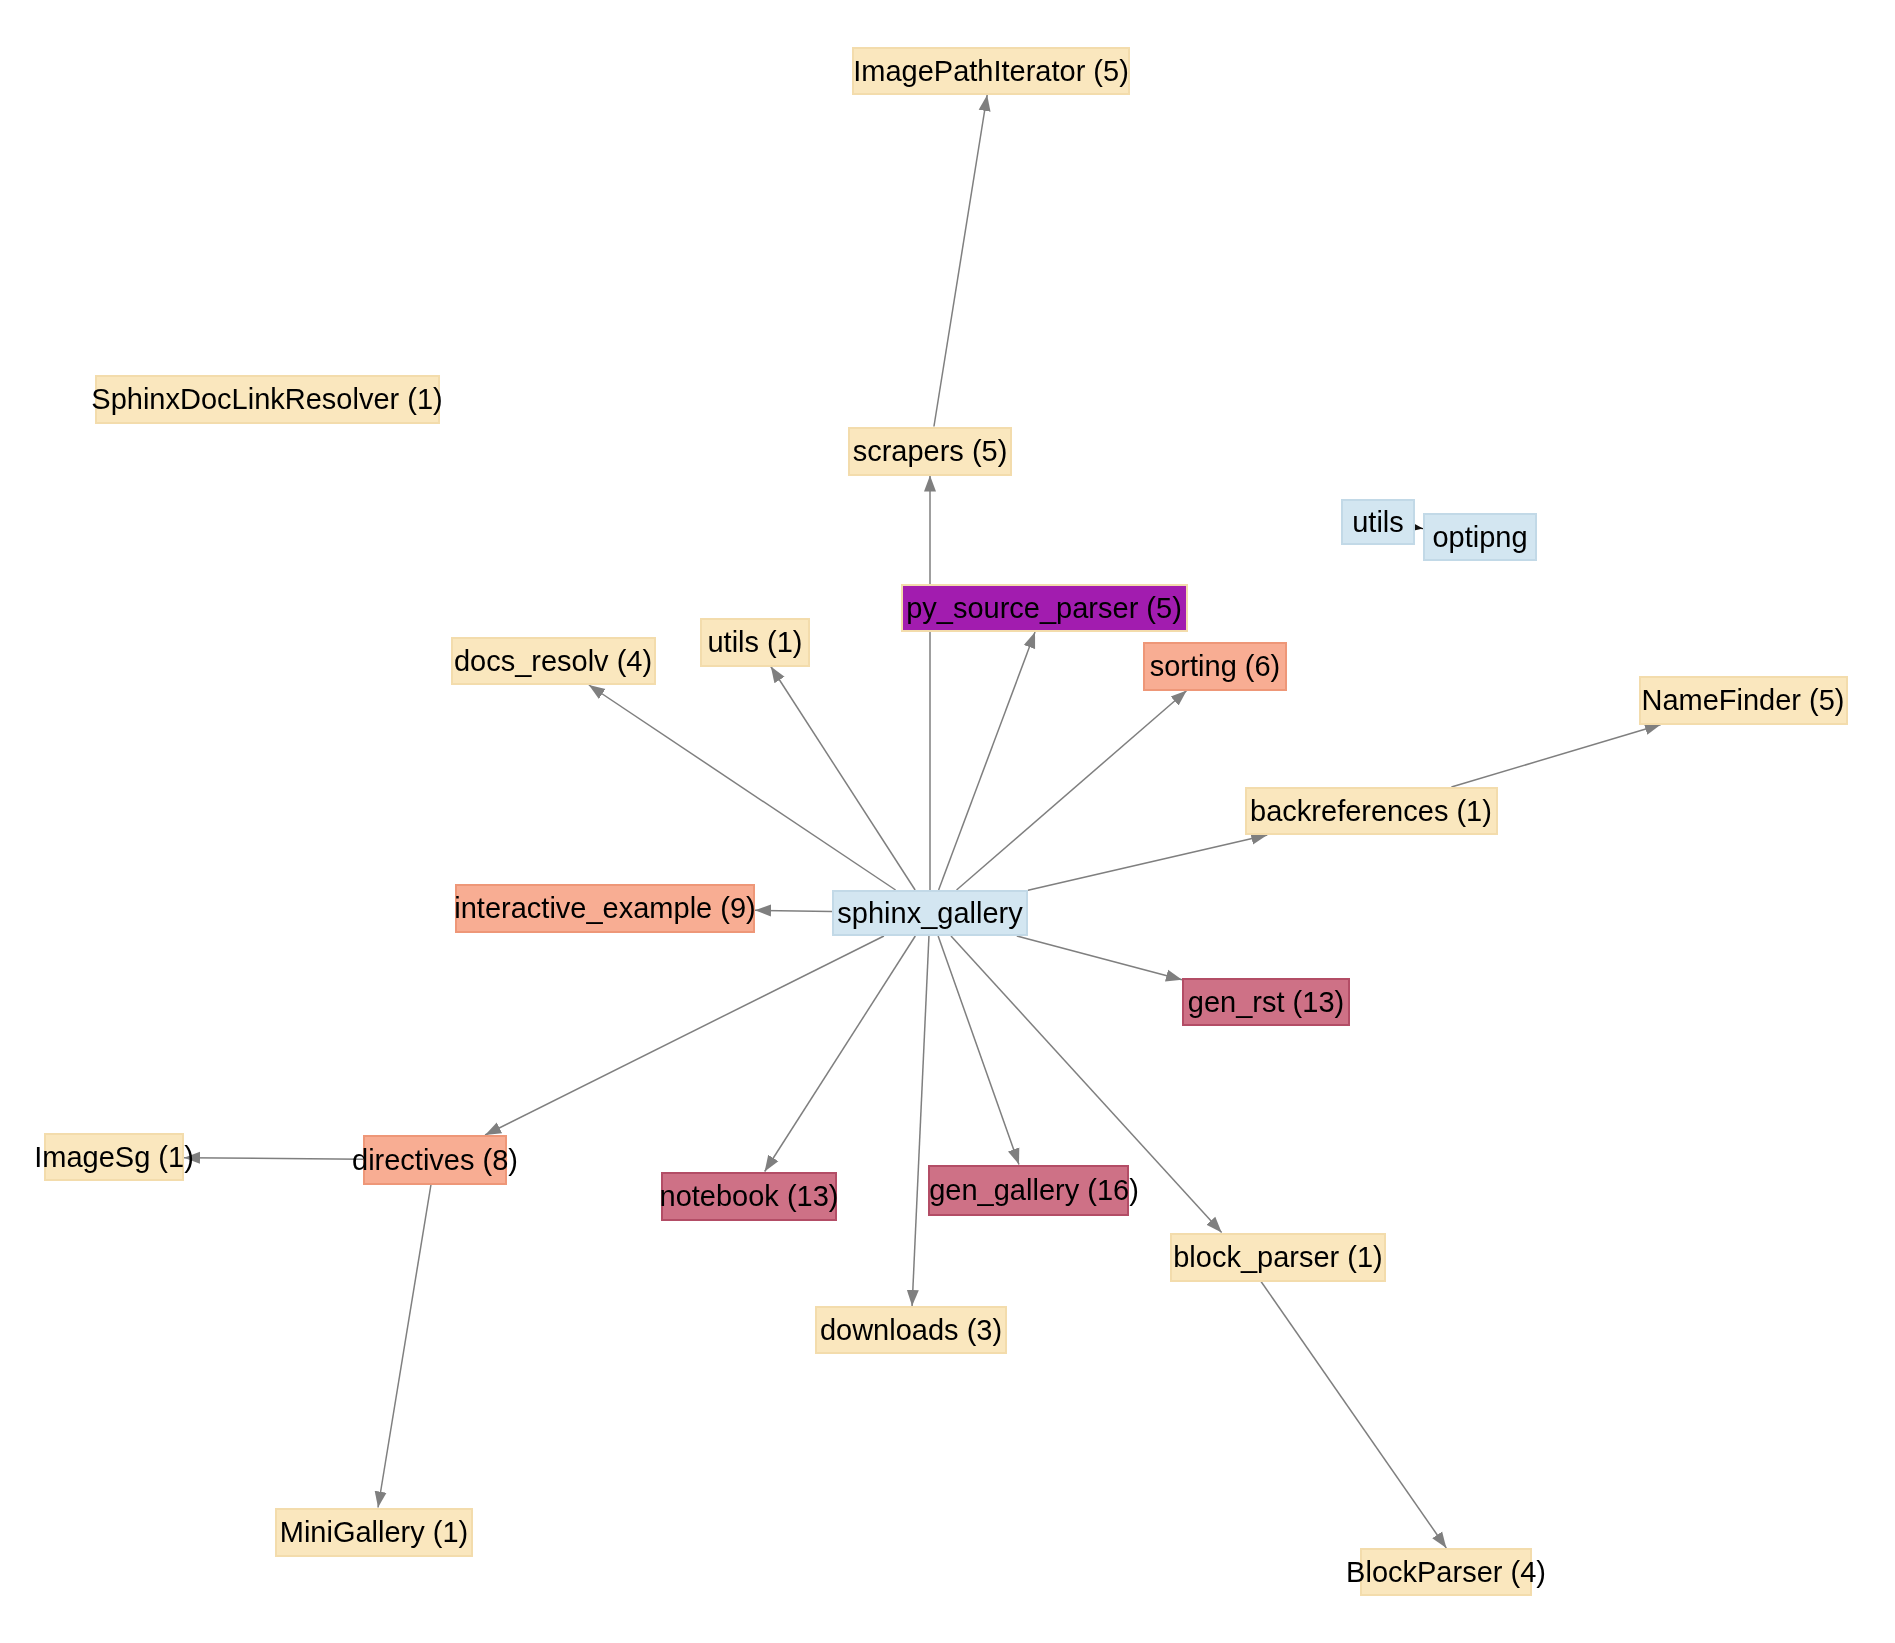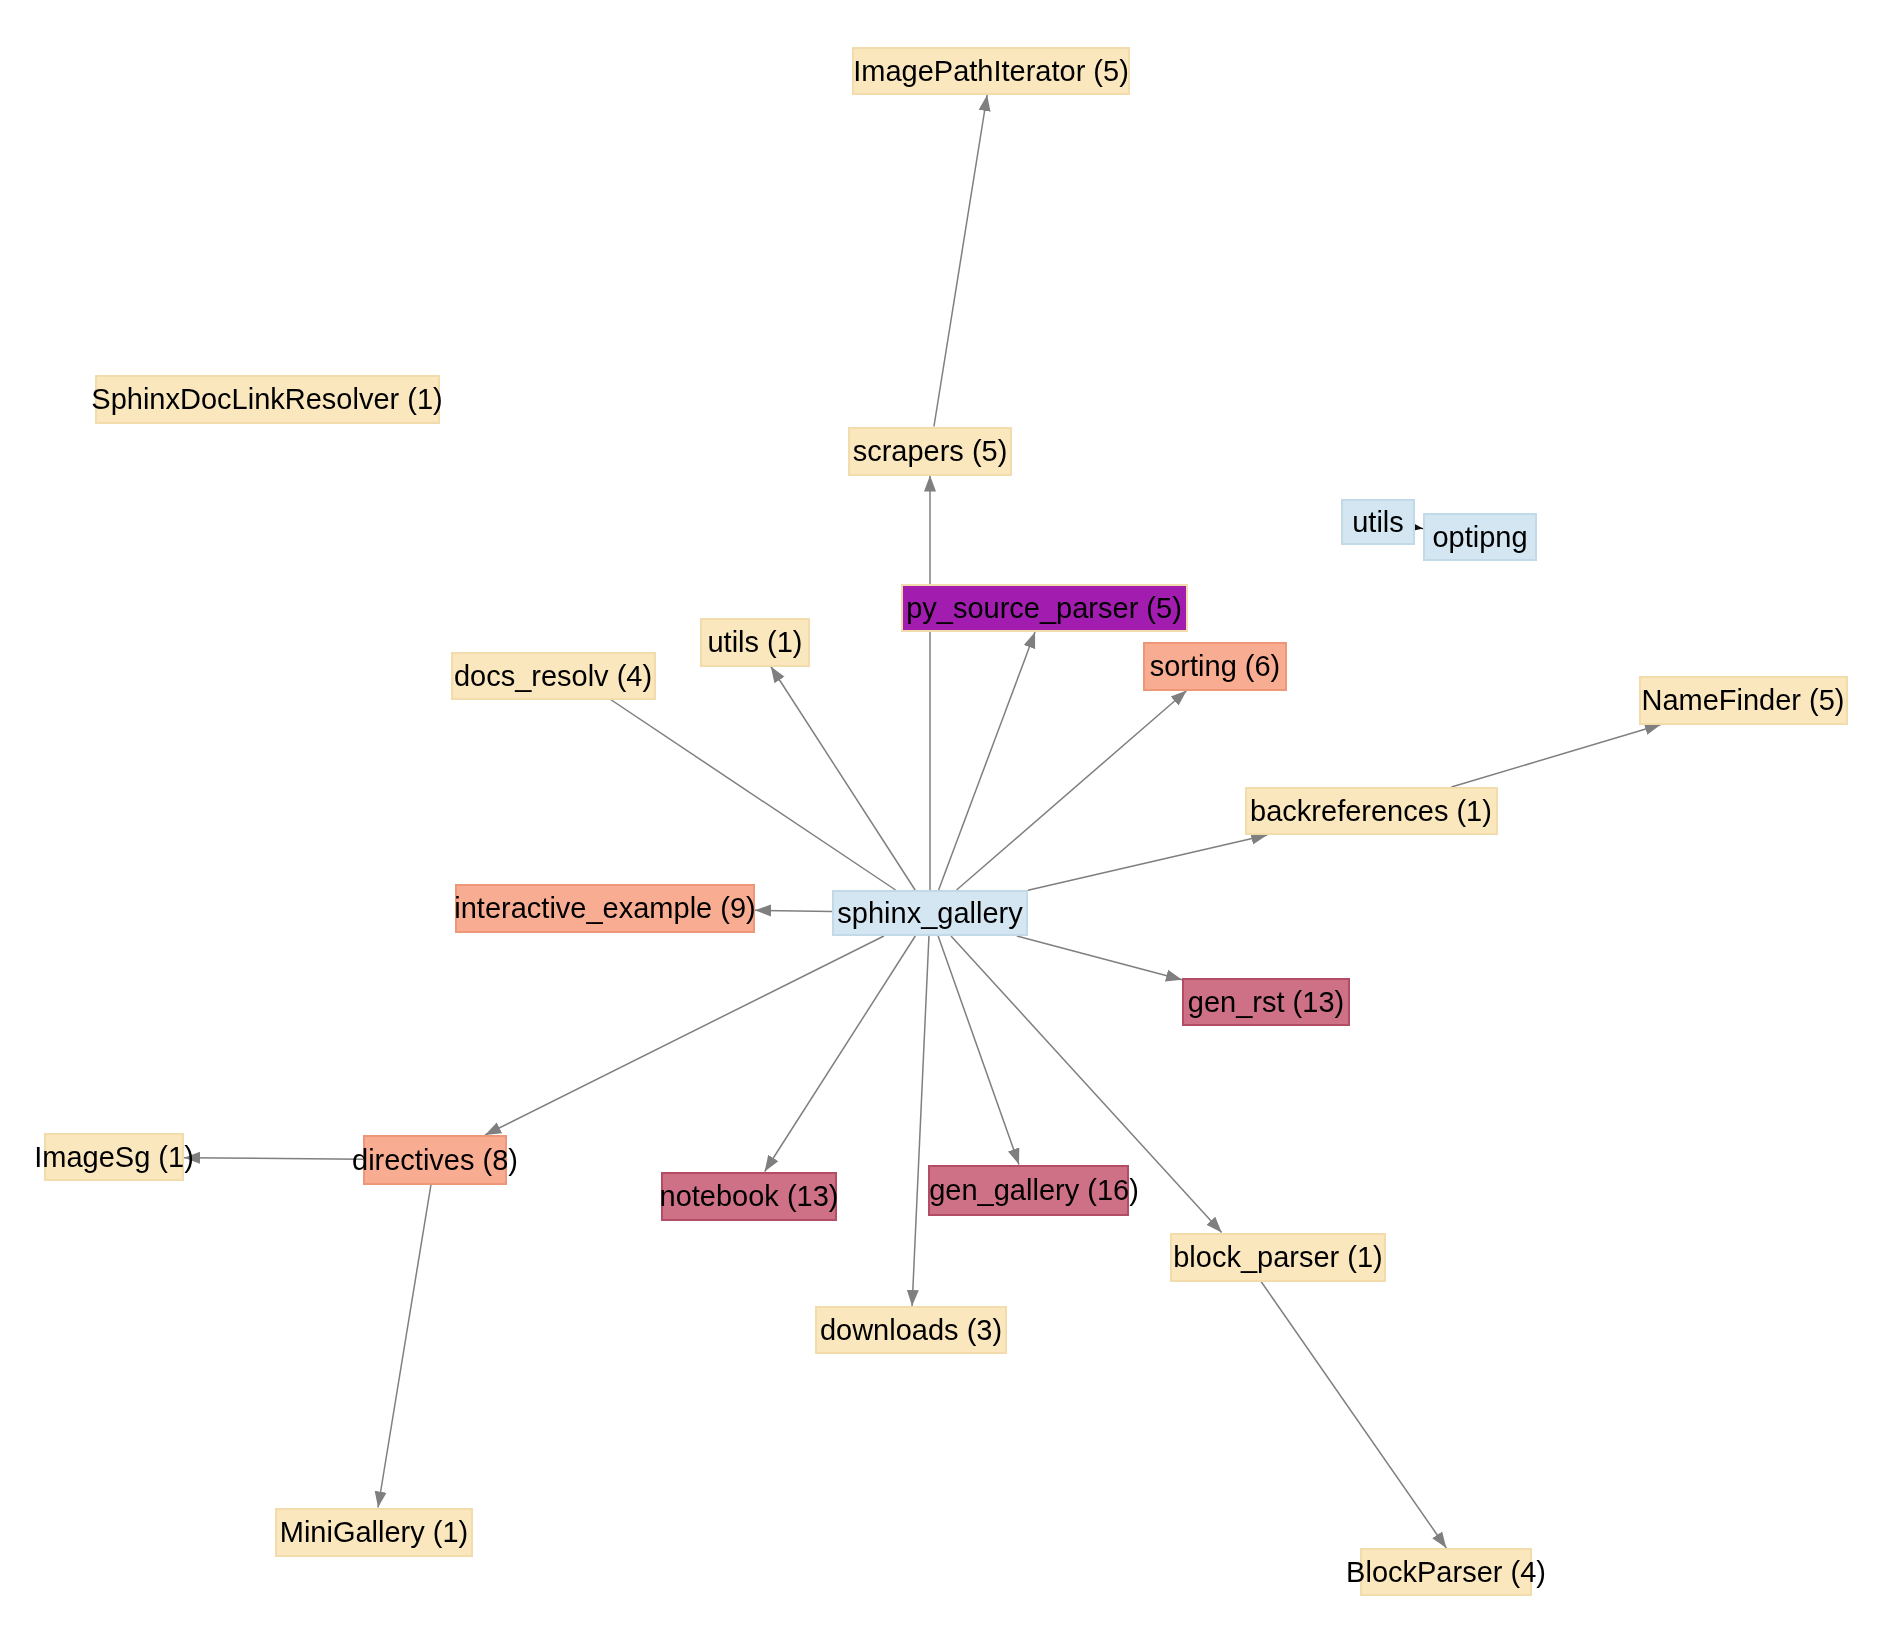--- a/index.html
+++ b/index.html
@@ -84,21 +84,21 @@
       </div>
       <div class="node" style="left: 1423px; top: 513px; width: 114px; height: 48px; background: rgb(211, 230, 241); border-color: rgb(194, 217, 231);">
         <span>optipng</span>
       </div>
       <div class="node" style="left: 900.5px; top: 584px; width: 287px; height: 48px; background: #a21caf; border-color: rgb(243, 220, 172);">
         <span>py_source_parser (5)</span>
       </div>
       <div class="node" style="left: 700px; top: 617.5px; width: 110px; height: 49px; background: rgb(250, 231, 190); border-color: rgb(243, 220, 172);">
         <span>utils (1)</span>
       </div>
-      <div class="node" style="left: 450.5px; top: 637px; width: 205px; height: 48px; background: rgb(250, 231, 190); border-color: rgb(243, 220, 172); margin-top: 15px;">
+      <div class="node" style="left: 450.5px; top: 637px; width: 205px; height: 48px; background: rgb(250, 231, 190); border-color: rgb(243, 220, 172);">
         <span>docs_resolv (4)</span>
       </div>
       <div class="node" style="left: 1143px; top: 641.5px; width: 144px; height: 49px; background: rgb(248, 173, 147); border-color: rgb(238, 151, 120);">
         <span>sorting (6)</span>
       </div>
       <div class="node" style="left: 1638.5px; top: 675.5px; width: 209px; height: 49px; background: rgb(250, 231, 190); border-color: rgb(243, 220, 172);">
         <span>NameFinder (5)</span>
       </div>
       <div class="node" style="left: 1244.5px; top: 787px; width: 253px; height: 48px; background: rgb(250, 231, 190); border-color: rgb(243, 220, 172);">
         <span>backreferences (1)</span>

